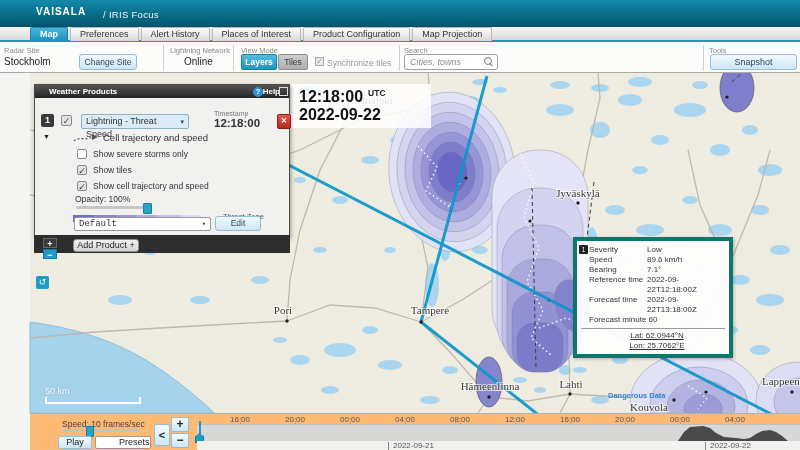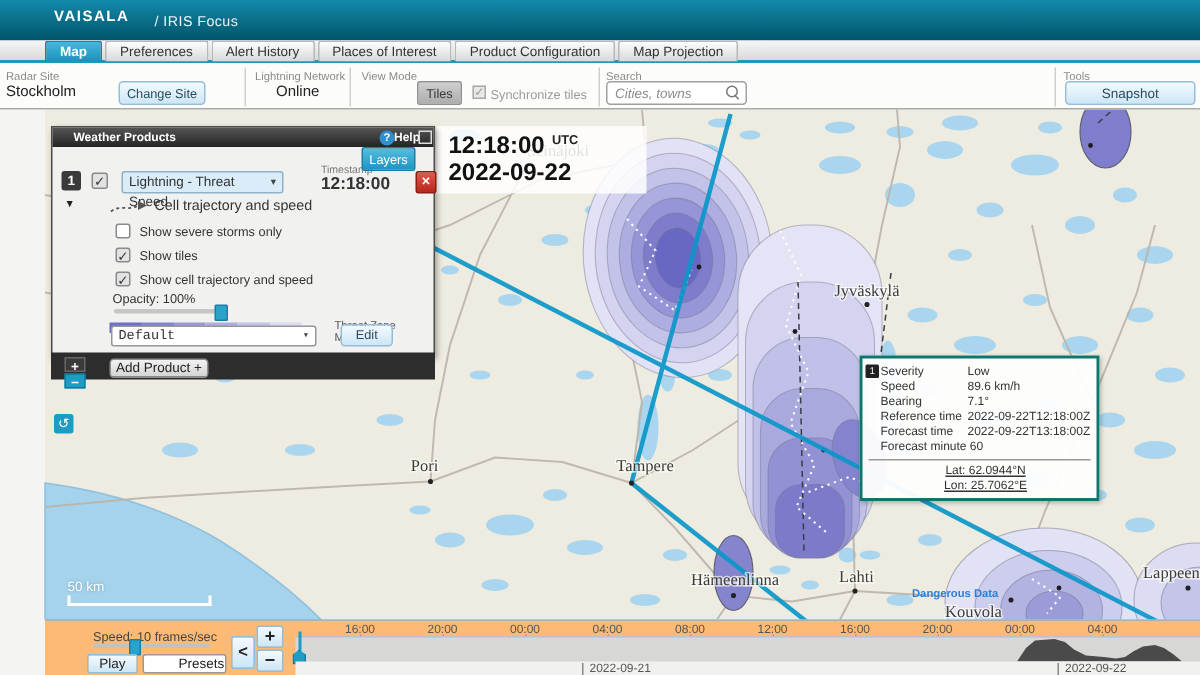--- a/index.html
+++ b/index.html
@@ -13,21 +13,21 @@
   .tabs{position:absolute;left:30px;top:0;display:flex;gap:2px;height:13px;}
   .tab{height:13px;line-height:13px;padding:0 9px;font-size:9px;color:#333;background:linear-gradient(#fdfdfd,#d8d8d8);border:1px solid #b9b9b9;border-bottom:none;border-radius:2px 2px 0 0;cursor:default;white-space:nowrap;}
   .tab.active{background:linear-gradient(#4ab5da,#1792bd);color:#fff;border-color:#1a84a8;font-weight:bold;}
   
   .toolbar{position:absolute;left:0;top:42px;width:800px;height:31px;background:#fcfcfb;border-bottom:1px solid #a8a8a8;box-sizing:border-box;}
   .sec-label{position:absolute;font-size:7.5px;color:#8a8a8a;}
   .sec-value{position:absolute;font-size:10px;color:#222;}
   .vdiv{position:absolute;top:45px;width:1px;height:26px;background:#cfcfcf;}
   .btn{position:absolute;box-sizing:border-box;background:linear-gradient(#f3fafe,#cde6f5);border:1px solid #93bdd9;border-radius:3px;font-size:8.5px;color:#2b4a5e;text-align:center;cursor:pointer;}
   .seg-btn{position:absolute;box-sizing:border-box;border-radius:2px;font-size:8.5px;text-align:center;line-height:14px;height:16px;cursor:pointer;}
-  .seg-on{background:linear-gradient(#55bce0,#1f96c0);border:1px solid #1a7fa4;color:#fff;font-weight:normal;margin-top:44px;}
+  .seg-on{background:linear-gradient(#55bce0,#1f96c0);border:1px solid #1a7fa4;color:#fff;font-weight:bold;}
   .seg-off{background:linear-gradient(#cfcfcf,#adadad);border:1px solid #909090;color:#3a3a3a;}
   .mini-chk{position:absolute;width:9px;height:9px;box-sizing:border-box;border:1px solid #a8a8a8;background:#e8e8e8;font-size:8px;line-height:8px;color:#9a9a9a;text-align:center;}
   .search-input{position:absolute;box-sizing:border-box;border:1px solid #a0a0a0;border-radius:3px;font-size:9px;font-style:italic;color:#444;padding:0 14px 0 5px;background:#fff;}
   .search-input::placeholder{color:#8c8c8c;font-style:italic;}
   .mag{position:absolute;width:10px;height:10px;}
   .mag .lens{position:absolute;left:0;top:0;width:6px;height:6px;border:1.4px solid #777;border-radius:50%;}
   .mag .handle{position:absolute;left:6px;top:6px;width:4px;height:1.4px;background:#777;transform:rotate(45deg);transform-origin:0 0;}
   
   .panel{position:absolute;left:34px;top:84px;width:256px;background:#f1f1f0;border:1px solid #4c4c4c;box-sizing:border-box;box-shadow:1px 2px 4px rgba(0,0,0,.35);}
   .panel-header{height:13px;background:linear-gradient(#555,#242424);color:#fff;font-size:8px;font-weight:bold;line-height:13px;padding:0 14px;position:relative;}
@@ -48,21 +48,21 @@
   .slider-track{position:absolute;height:3px;background:#c6c6c6;border-radius:2px;}
   .slider-thumb{position:absolute;width:7px;height:9px;background:#2aa3cb;border:1px solid #1b7fa3;border-radius:1px;}
   .legend-bar{position:absolute;display:flex;height:7px;}
   .legend-bar div{flex:1;}
   .panel-footer{position:absolute;left:0;width:256px;height:18px;background:#2d2d2d;}
   .zoomstack{position:absolute;width:14px;height:10px;color:#fff;font-size:9px;font-weight:bold;text-align:center;line-height:10px;border:1px solid #666;box-sizing:border-box;}
   
   .time-overlay{position:absolute;left:291px;top:84px;width:140px;background:rgba(255,255,255,.84);padding:4px 8px;box-sizing:border-box;}
   .time-big{font-size:16px;font-weight:bold;color:#111;line-height:18px;}
   .time-utc{font-size:8.5px;font-weight:bold;vertical-align:6px;margin-left:5px;color:#222;}
-  .tooltip{position:absolute;left:573px;top:237px;width:160px;background:rgba(253,253,253,.97);border:2px solid #0f766e;box-shadow:1px 1px 3px rgba(0,0,0,.25);font-size:8px;color:#333;padding:4px 4px 3px 12px;box-sizing:border-box;}
+  .tooltip{position:absolute;left:573px;top:237px;width:160px;background:rgba(253,253,253,.97);border:4px solid #0f766e;box-shadow:1px 1px 3px rgba(0,0,0,.25);font-size:8px;color:#333;padding:4px 4px 3px 12px;box-sizing:border-box;}
   .tt-row{display:flex;line-height:10px;}
   .tt-row .l{width:58px;flex:none;}
   .tt-div{height:1px;background:#9a9a9a;margin:3px 0 2px -8px;}
   .tt-center{text-align:center;line-height:10px;text-decoration:underline;}
   .tt-badge{position:absolute;left:2px;top:4px;width:9px;height:9px;background:#222;color:#fff;font-size:6.5px;line-height:9px;text-align:center;border-radius:1px;}
   .scalebar{position:absolute;left:45px;top:386px;color:#fff;font-size:9px;text-shadow:0 0 2px rgba(0,60,90,.4);}
   .scalebar .bracket{width:92px;height:5px;border-left:2px solid #fff;border-right:2px solid #fff;border-bottom:2px solid #fff;margin-top:1px;}
   .collapse-btn{position:absolute;left:36px;top:276px;width:13px;height:13px;background:#1e9cc4;border-radius:2px;color:#fff;font-size:9px;line-height:13px;text-align:center;cursor:pointer;}
   
   .bottombar{position:absolute;left:30px;top:413px;width:770px;height:37px;background:#fdba74;border-top:1px solid #b0b0b0;box-sizing:border-box;}
@@ -367,21 +367,21 @@
       <div class="tiny-text" style="left:139px;top:126px;">50</div>
       <div class="tiny-text" style="left:160px;top:126px;">60</div>
       <div class="tiny-text" style="left:188px;top:114px;font-size:7.5px;">Threat Zone</div>
       <div class="tiny-text" style="left:188px;top:122px;font-size:7.5px;">Minutes</div>
     </div>
 
     <div class="wsel" style="left:39px;top:132px;width:137px;height:14px;position:absolute;font-family:Liberation Mono, monospace;">
       <span>Default</span>
       <span class="caret">▾</span>
     </div>
-    <div class="btn" style="left:192px;top:131px;width:35px;height:15px;line-height:13px;position:absolute;">Edit</div>
+    <div class="btn" style="left:180px;top:131px;width:46px;height:15px;line-height:13px;position:absolute;">Edit</div>
   </div>
 
   <div class="panel-footer" style="left:34px;top:235px;"></div>
   <div class="zoomstack" style="left:43px;top:238px;background:#3a3a3a;">+</div>
   <div class="zoomstack" style="left:43px;top:249px;background:#1e9cc4;border-color:#127da1;">−</div>
   <div class="btn" style="left:73px;top:239px;width:66px;height:13px;line-height:11px;font-size:9px;background:linear-gradient(#f2f2f2,#d4d4d4);border-color:#8f8f8f;color:#222;">Add Product +</div>
   <div class="collapse-btn">↺</div>
 
   <div class="bb-left-white"></div>
   <div class="bottombar">

